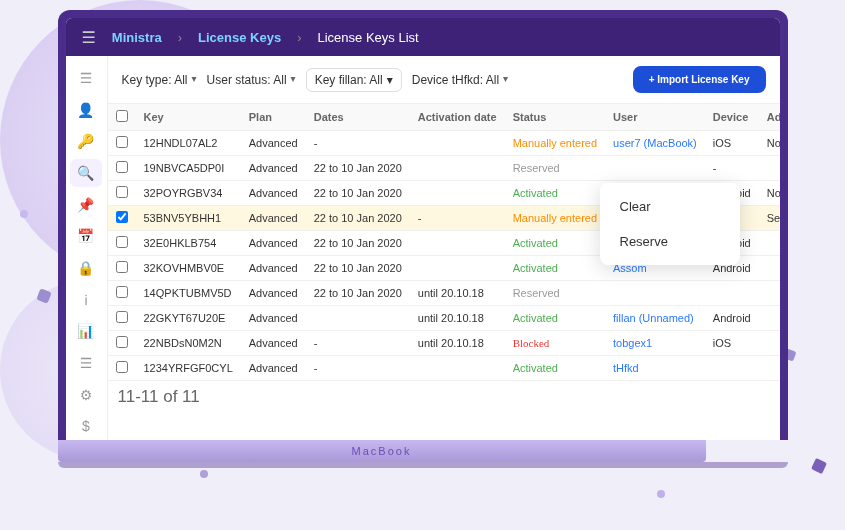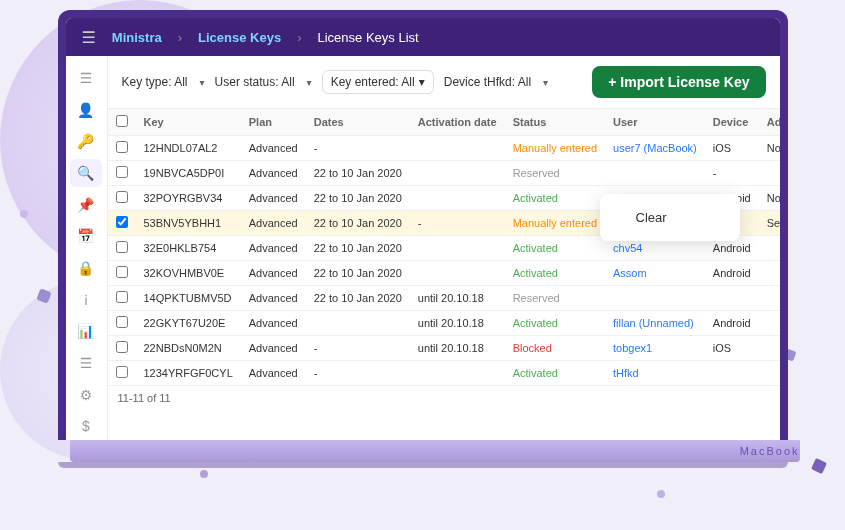--- a/index.html
+++ b/index.html
@@ -122,45 +122,44 @@
       background: #fff;
       padding: 10px 14px;
       display: flex;
       align-items: center;
       gap: 10px;
       border-bottom: 1px solid #eee;
       flex-wrap: wrap;
     }
     .filter-select {
       display: flex;
-      align-items: center;
-      gap: 12px;
+      gap: 4px;
       font-size: 12px;
       color: #333;
       cursor: pointer;
       white-space: nowrap;
     }
     .filter-select .arrow { color: #666; font-size: 10px; }
     .filter-select-box {
       border: 1px solid #ddd;
       border-radius: 6px;
       padding: 4px 8px;
       font-size: 12px;
       color: #333;
       display: flex; align-items: center; gap: 4px;
       cursor: pointer;
     }
     .import-btn {
       margin-left: auto;
-      background: #15803d;
+      background: #1d4ed8;
       color: #fff;
       border: none;
       border-radius: 8px;
       padding: 8px 16px;
-      font-size: 14px;
+      font-size: 10px;
       font-weight: 600;
       cursor: pointer;
       white-space: nowrap;
     }
 
     
     .table-wrapper {
       overflow-x: auto;
       overflow-y: auto;
       height: calc(100% - 55px);
@@ -187,55 +186,54 @@
     }
     tbody tr.highlighted { background: #fff8e1; }
     tbody td {
       padding: 5px 8px;
       color: #333;
       white-space: nowrap;
     }
     .status-manually { color: #ff8c00; font-weight: 500; }
     .status-activated { color: #4caf50; }
     .status-reserved { color: #999; }
-    .status-blocked { color: #e53935; font-weight: 500; }
+    .status-blocked { color: #e53935; font-weight: 500; font-family: Liberation Serif, serif; }
     .link-blue { color: #2979ff; cursor: pointer; }
     .checkbox-col { width: 20px; }
     input[type="checkbox"] { width: 12px; height: 12px; }
-    .pagination { padding: 6px 10px; font-size: 11px; color: #666; }
+    .pagination { padding: 6px 10px; font-size: 17px; color: #666; }
 
     
     .context-menu {
       position: absolute;
       right: 40px;
-      top: 176px;
+      top: 165px;
       background: #fff;
       border-radius: 8px;
       box-shadow: 0 4px 20px rgba(0,0,0,0.15);
-      padding: 6px 16px;
+      padding: 6px 0;
       min-width: 140px;
       z-index: 100;
     }
     .context-menu-item {
       padding: 10px 20px;
       font-size: 13px;
       color: #333;
       cursor: pointer;
     }
 
     
     .laptop-base {
       background: linear-gradient(to bottom, #c8b8f0, #a898d8);
       height: 22px;
-      width: 730px;
+      width: 648px;
       border-radius: 0 0 4px 4px;
       display: flex;
       align-items: center;
-      justify-content: flex-end;
-      margin-left: 12px;
+      justify-content: center;
     }
     .laptop-base-label {
       color: #6a4fb8;
       font-size: 11px;
       letter-spacing: 2px;
       font-weight: 500;
     }
     .laptop-foot {
       background: #b0a0d0;
       height: 6px;
@@ -293,21 +291,21 @@
           <div class="filter-bar">
             <div class="filter-select">
               <span>Key type: All</span>
               <span class="arrow">▾</span>
             </div>
             <div class="filter-select">
               <span>User status: All</span>
               <span class="arrow">▾</span>
             </div>
             <div class="filter-select-box">
-              <span>Key entered: All</span>
+              <span>Key fillan: All</span>
               <span class="arrow">▾</span>
             </div>
             <div class="filter-select">
               <span>Device tHfkd: All</span>
               <span class="arrow">▾</span>
             </div>
             <button class="import-btn">+ Import License Key</button>
           </div>
 
           <div class="table-wrapper">
@@ -439,20 +437,21 @@
                 </tbody>
             </table>
             <div class="pagination">11-11 of 11</div>
           </div>
 
         </div>
       </div>
 
       <div class="context-menu">
         <div class="context-menu-item">Clear</div>
+        <div class="context-menu-item">Reserve</div>
       </div>
 
     </div>
   </div>
 
   <div class="laptop-base">
     <span class="laptop-base-label">MacBook</span>
   </div>
   <div class="laptop-foot"></div>
 </div>

